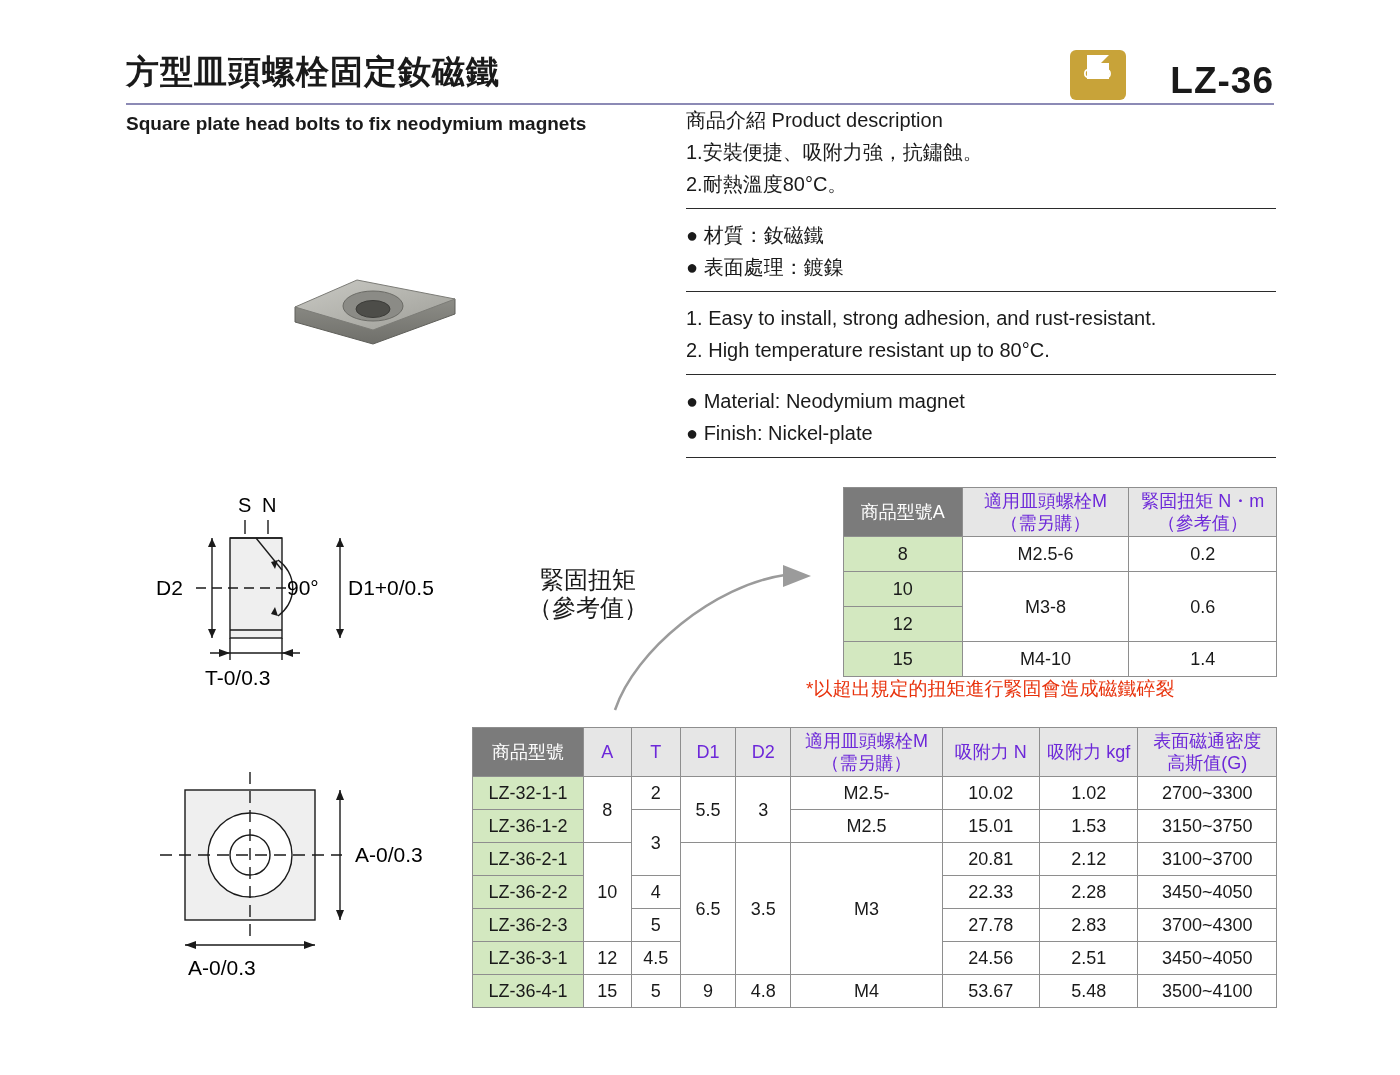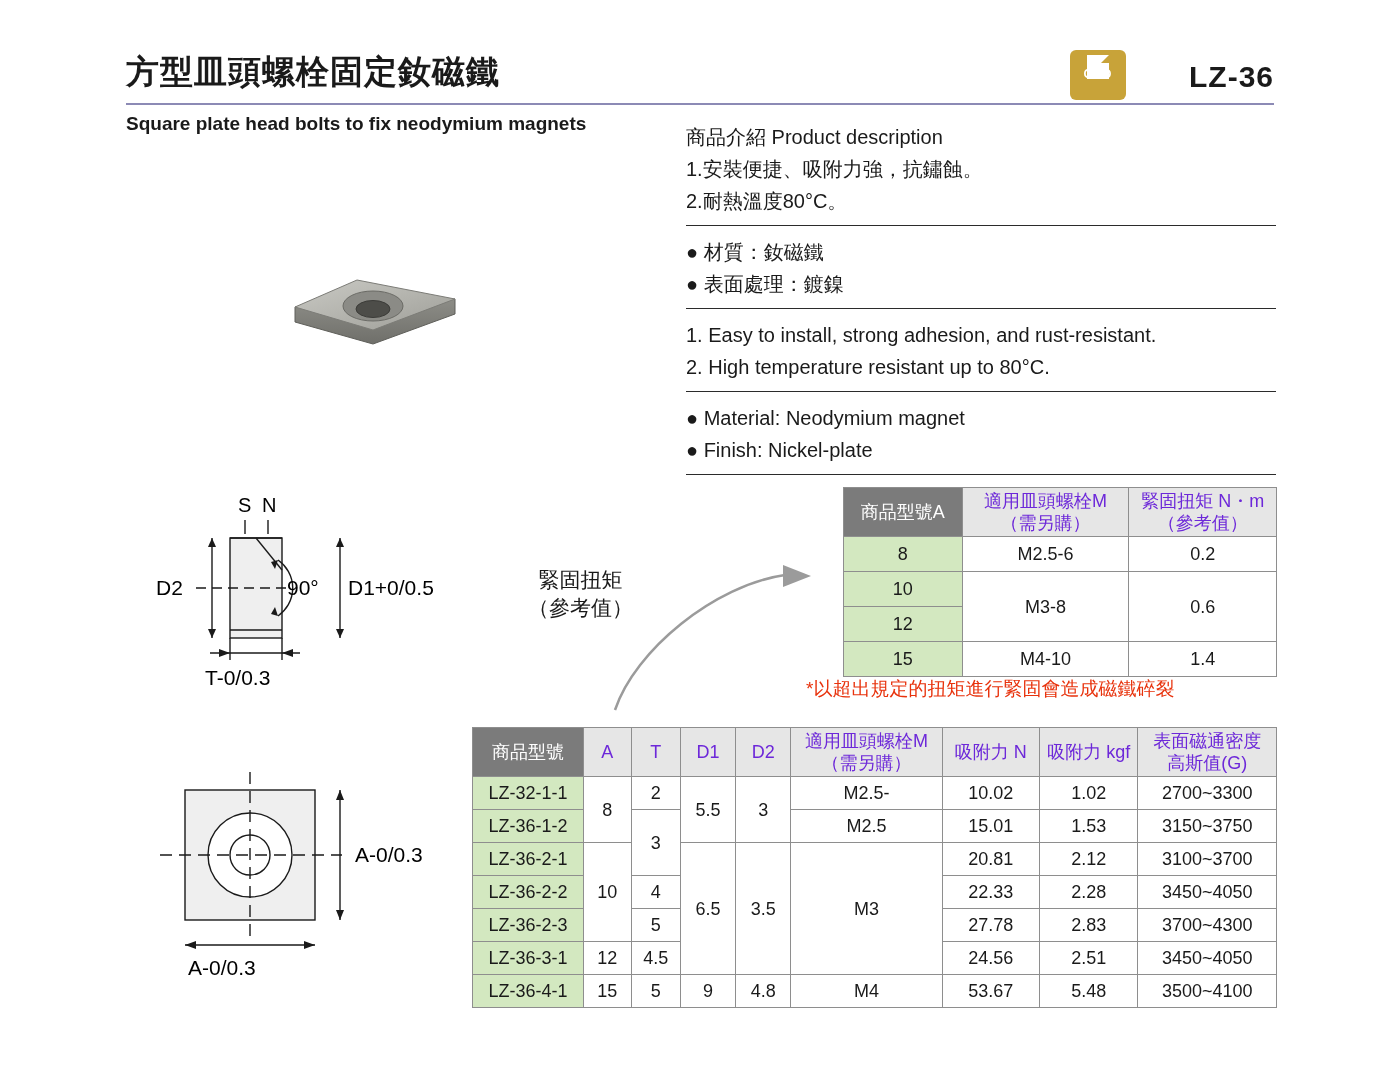--- a/index.html
+++ b/index.html
@@ -17,21 +17,21 @@
   .title-zh{
     position:absolute;left:126px;top:50px;
     font-size:33px;font-weight:bold;letter-spacing:1px;
   }
   .title-en{
     position:absolute;left:126px;top:113px;
     font-size:19px;font-weight:bold;
   }
   .model-code{
     position:absolute;right:126px;top:60px;
-    font-size:30px;font-weight:bold;letter-spacing:1px;
+    font-size:37px;font-weight:bold;letter-spacing:1px;
   }
   .cad-badge{
     position:absolute;left:1070px;top:50px;
     width:56px;height:50px;border-radius:6px;
     background:#c8a339;
     display:flex;flex-direction:column;align-items:center;justify-content:center;
     padding-bottom:3px;box-sizing:border-box;
   }
   .cad-badge .sheet{
     position:absolute;top:5px;left:17px;width:22px;height:24px;
@@ -44,40 +44,40 @@
   .cad-badge .cad-text{
     position:relative;z-index:2;color:#ffffff;font-size:12px;font-weight:bold;
     letter-spacing:1px;
   }
   .header-rule{
     position:absolute;left:126px;top:103px;width:1148px;height:2px;background:#8c8ab5;
   }
 
   
   .desc{
-    position:absolute;left:686px;top:121px;width:590px;
+    position:absolute;left:686px;top:104px;width:590px;
     font-size:20px;line-height:32px;
   }
   .desc .line{white-space:nowrap;}
   .hr{height:1px;background:#2b2b2b;margin:8px 0 10px 0;}
 
   
   .photo{
     position:absolute;left:285px;top:262px;width:180px;height:90px;
   }
   .photo svg{display:block;}
 
   
   .drawing-top{position:absolute;left:150px;top:490px;width:420px;height:220px;}
   .drawing-bottom{position:absolute;left:150px;top:770px;width:400px;height:240px;}
   .drawing-top svg, .drawing-bottom svg{display:block;}
 
   .torque-note{
     position:absolute;left:528px;top:566px;
-    font-size:21px;line-height:28px;text-align:center;color:#1a1a1a;
+    font-size:24px;line-height:28px;text-align:center;color:#1a1a1a;
   }
 
   
   table{border-collapse:collapse;}
   .tbl{
     position:absolute;
     font-size:18px;
     background:#fff;
   }
   .tbl td,.tbl th{

